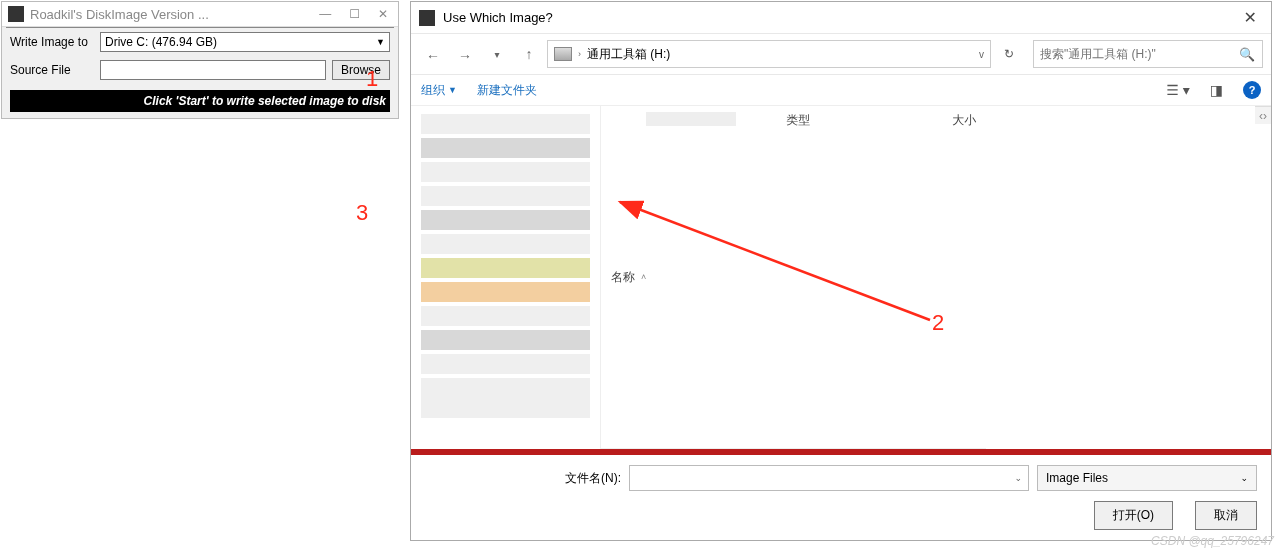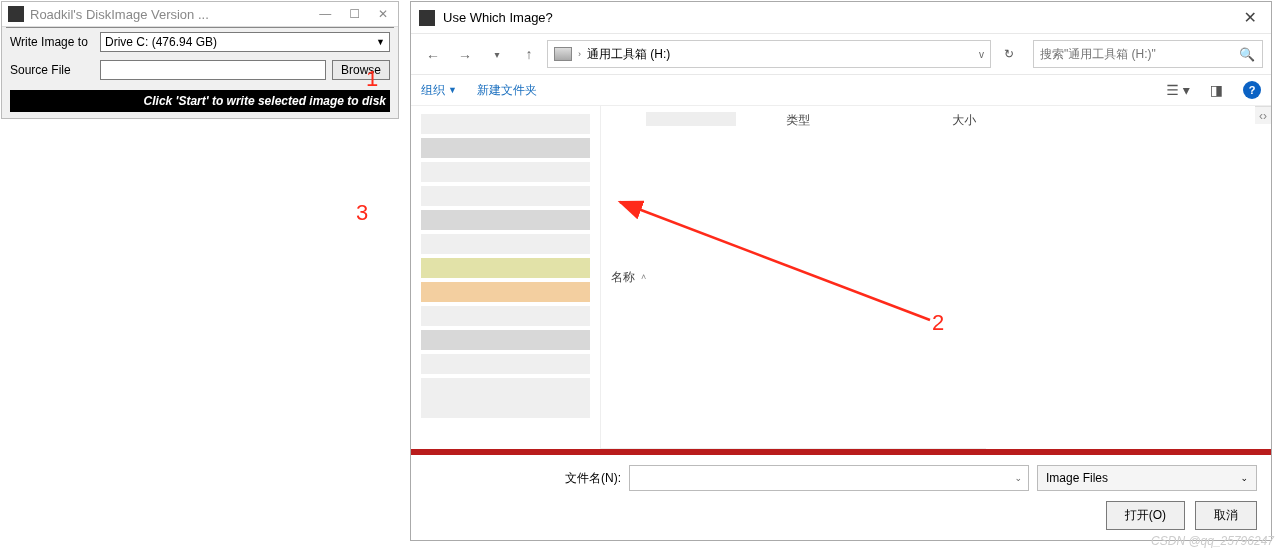--- a/index.html
+++ b/index.html
@@ -63,21 +63,21 @@
 .row .ic-file { width: 14px; height: 16px; background: #fff; border: 1px solid #aaa; margin-right: 8px; position: relative; }
 .row .ic-file::after { content: ""; position: absolute; top: 3px; left: 3px; width: 8px; height: 8px; border: 1px solid #aaa; border-radius: 50%; }
 .row .name { flex: 1; } .row .date { width: 140px; } .row .type { width: 120px; } .row .size { width: 70px; text-align: right; }
 .px-date { display: inline-block; width: 90px; height: 14px; background: #eee; }
 .scrollh { height: 18px; background: #f3f3f3; border-top: 1px solid #ddd; display: flex; align-items: center; padding: 0 4px; justify-content: space-between; color: #888; font-size: 10px; }
 .fd-footer { padding: 10px 14px; border-top: 6px solid #b91c1c; }
 .fn-row { display: flex; align-items: center; gap: 8px; margin-bottom: 10px; padding-left: 140px; }
 .fn-row label { font-size: 12px; }
 .fn-input { flex: 1; border: 1px solid #bbb; height: 26px; display: flex; align-items: center; justify-content: flex-end; padding: 0 6px; color: #666; }
 .ft-select { width: 220px; border: 1px solid #bbb; height: 26px; display: flex; align-items: center; justify-content: space-between; padding: 0 8px; background: #f5f5f5; }
-.fd-btns { display: flex; justify-content: flex-end; gap: 10px; }
+.fd-btns { display: flex; justify-content: flex-end; gap: 22px; }
 .fd-btns .btn { padding: 5px 18px; background: #f0f0f0; }
 
 
 .anno { position: absolute; color: #ff2a1a; font-size: 22px; font-weight: 400; pointer-events: none; }
 .arrow-svg { position: absolute; pointer-events: none; }
 .watermark { position: absolute; right: 6px; bottom: 4px; color: #ccc; font-size: 12px; font-style: italic; }
 </style>
 </head>
 <body>
 

